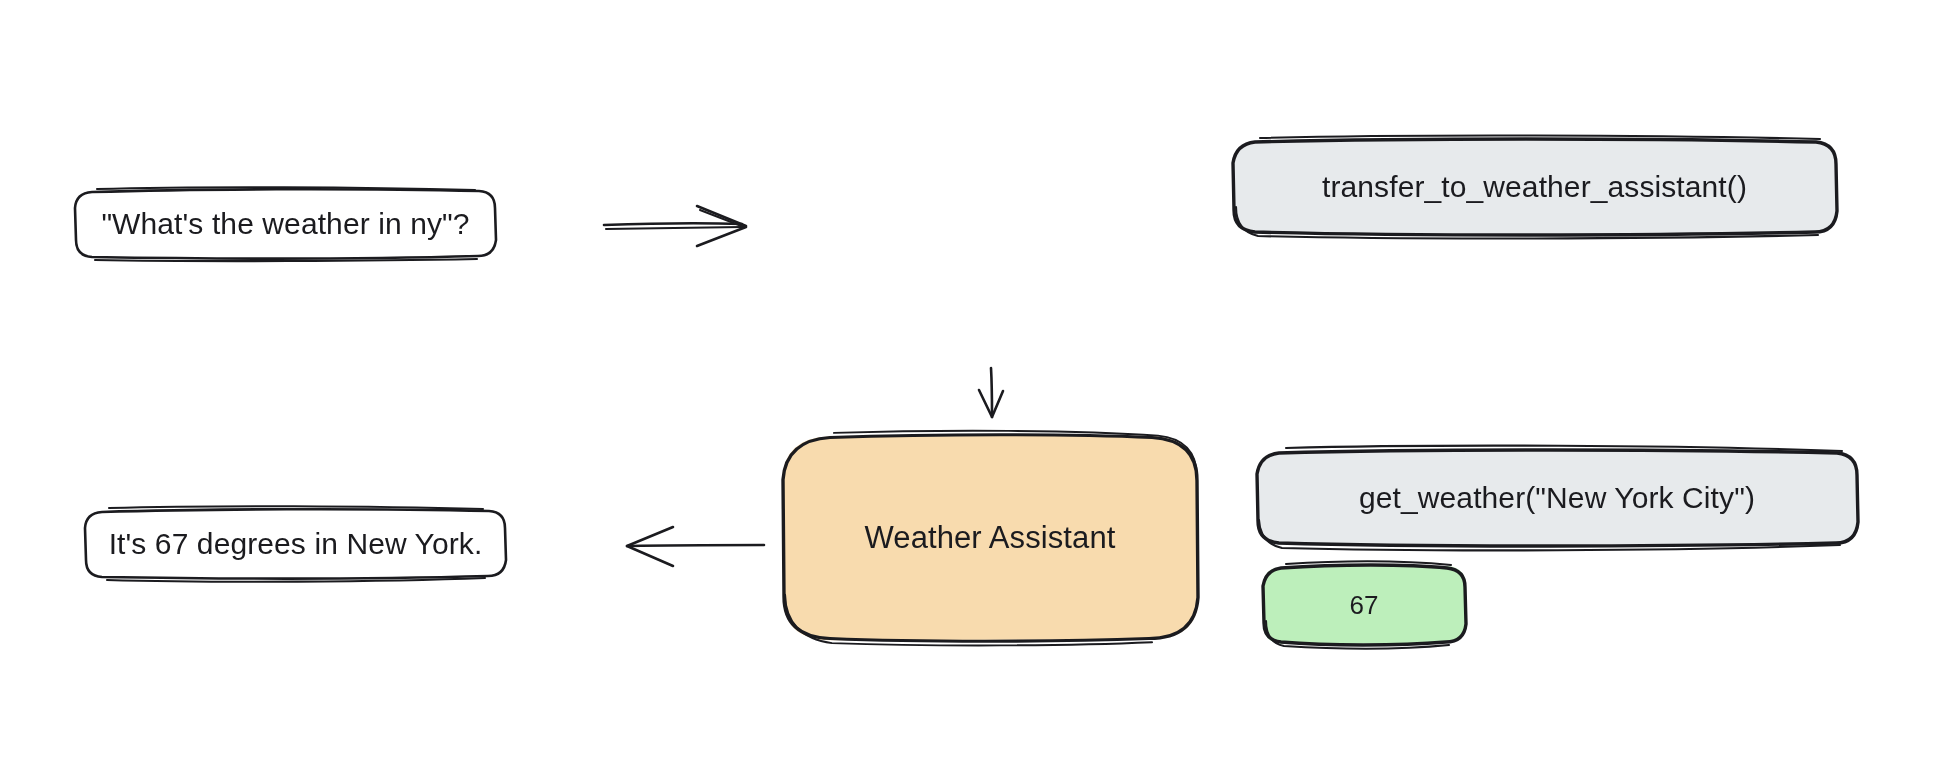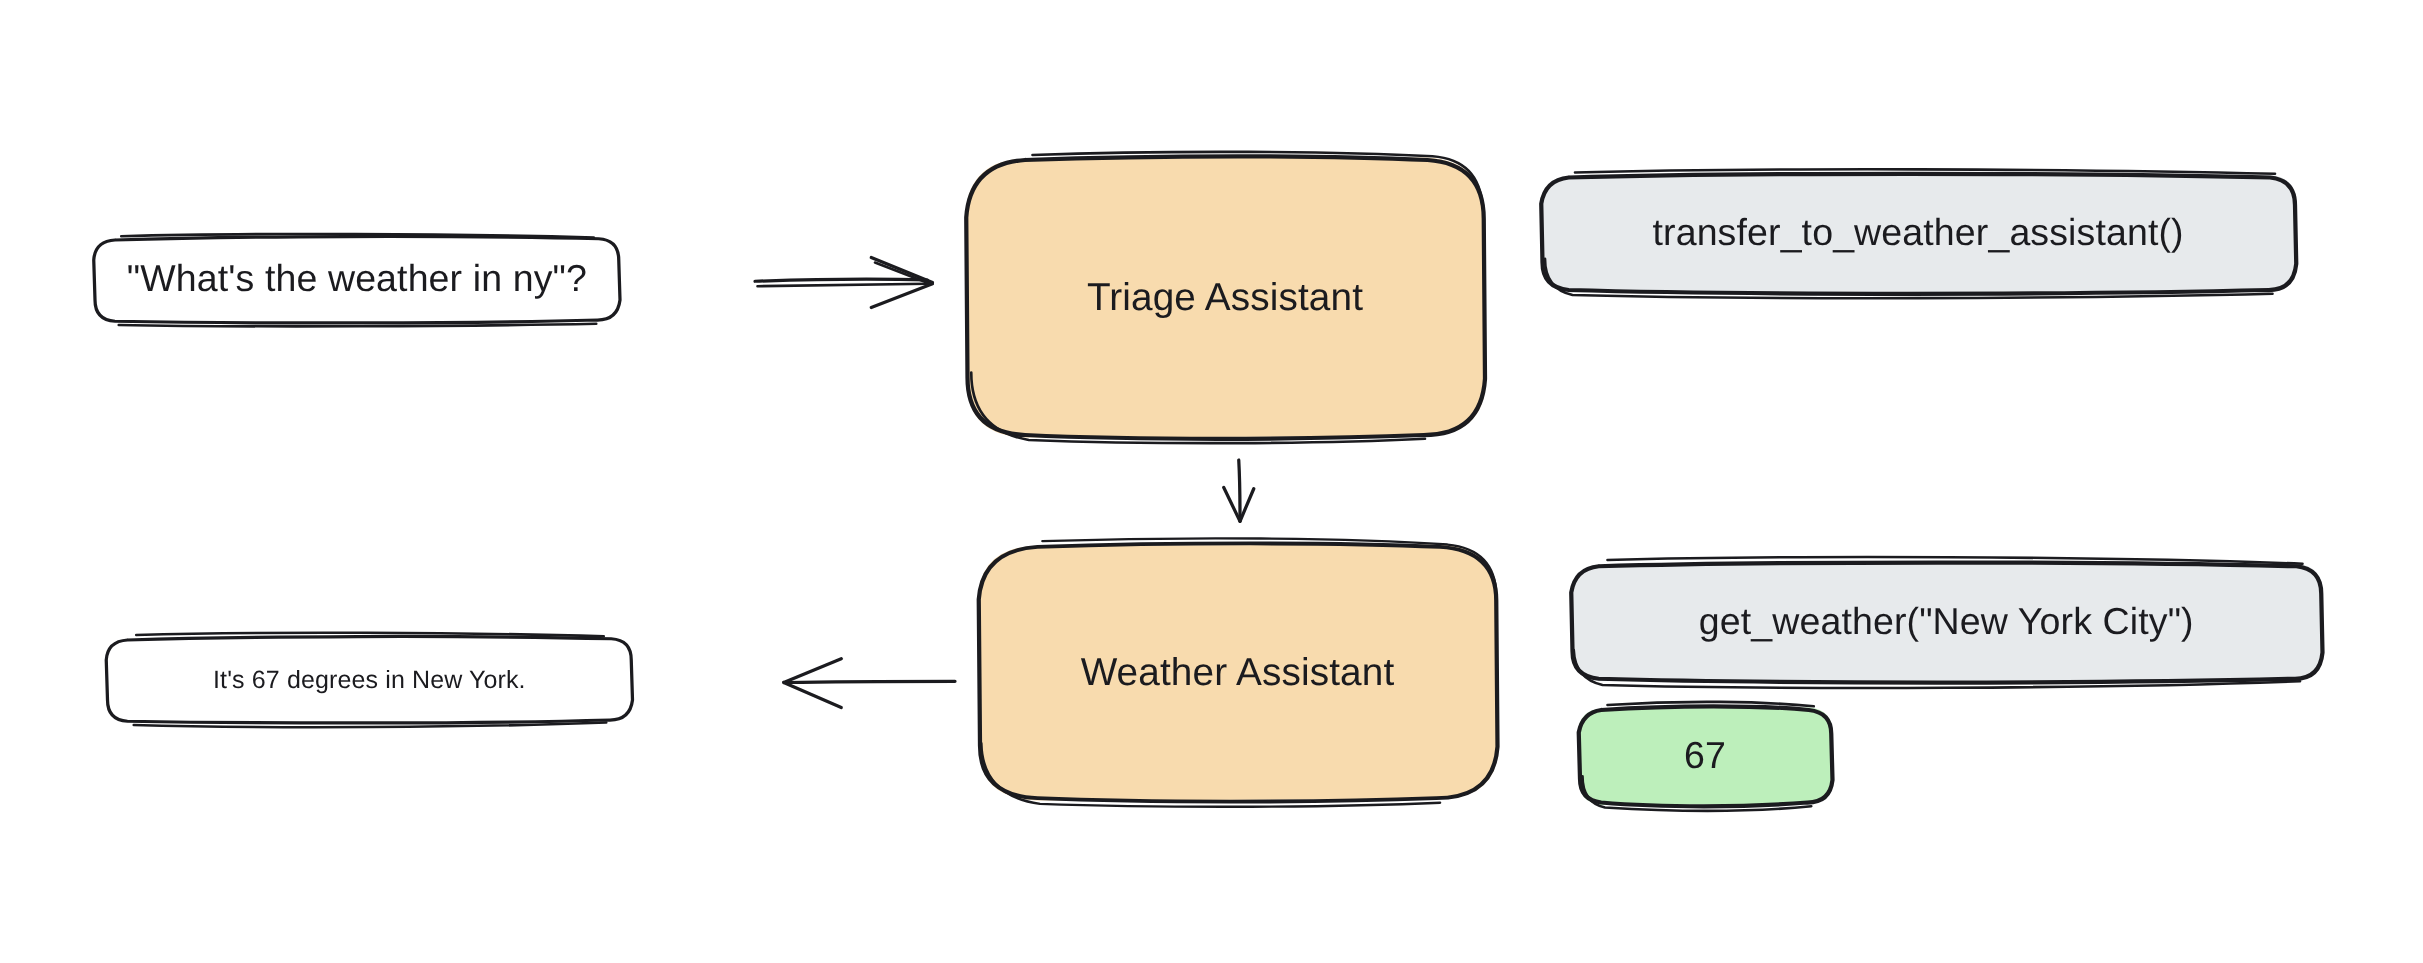--- a/index.html
+++ b/index.html
@@ -37,21 +37,21 @@
     letter-spacing: 0.1px;
   }
   
   #msg-question {
     left: 73px;  top: 188px;  width: 425px;  height: 72px;
   }
   #msg-question .node-label { font-size: 30px; }
   #msg-answer {
     left: 83px;  top: 508px;  width: 425px;  height: 72px;
   }
-  #msg-answer .node-label { font-size: 20px; }
+  #msg-answer .node-label { font-size: 30px; }
 
   
   #agent-triage {
     left: 768px; top: 122px; width: 424px; height: 232px;
   }
   #agent-triage .node-label { font-size: 31px; }
   #agent-weather {
     left: 778px; top: 432px; width: 424px; height: 212px;
   }
   #agent-weather .node-label { font-size: 31px; }
@@ -63,21 +63,21 @@
   #tool-transfer .node-label { font-size: 30px; }
   #tool-getweather {
     left: 1252px; top: 448px; width: 610px; height: 100px;
   }
   #tool-getweather .node-label { font-size: 30px; }
 
   
   #result-temp {
     left: 1258px; top: 563px; width: 212px; height: 84px;
   }
-  #result-temp .node-label { font-size: 30px; }
+  #result-temp .node-label { font-size: 26px; }
 
   .sketch-svg {
     position: absolute;
     top: 0; left: 0;
     width: 100%;
     height: 100%;
     overflow: visible;
     z-index: 1;
     pointer-events: none;
   }
@@ -121,29 +121,20 @@
   <div class="node-box" id="msg-answer">
     <svg class="sketch-svg" viewBox="0 0 425 72" preserveAspectRatio="none">
       <path class="fill-white" d="M18 3 L407 2 Q423 3 423 20 L423 53 Q422 69 406 69 L19 70 Q3 69 3 52 L2 20 Q3 4 18 3 Z" fill="#ffffff"></path>
       <path class="stroke-ink sw-mid" d="M19 4 C120 1 280 0 406 3 Q422 4 422 20 L423 52 Q421 68 405 68 C300 71 140 71 19 69 Q3 68 3 52 L2 20 Q3 5 19 4" stroke="#1b1b1f"></path>
       <path class="stroke-ink sw-thin" d="M26 0 C130 -3 290 -2 400 1" stroke="#1b1b1f"></path>
       <path class="stroke-ink sw-thin" d="M24 72 C130 75 300 74 402 70" stroke="#1b1b1f"></path>
     </svg>
     <span class="node-label">It's 67 degrees in New York.</span>
   </div>
 
-  <div class="node-box" id="agent-triage">
-    <svg class="sketch-svg" viewBox="0 0 424 232" preserveAspectRatio="none">
-      <path class="fill-orange" d="M50 5 L374 4 Q420 7 420 52 L421 182 Q419 227 372 227 L51 228 Q5 226 5 181 L4 52 Q6 7 50 5 Z" fill="#f8dbae"></path>
-      <path class="stroke-ink sw-thick" d="M52 6 C160 2 290 2 374 6 Q419 9 419 53 L420 181 Q417 226 371 226 C270 230 140 230 52 226 Q6 224 6 180 L5 52 Q8 9 52 6" stroke="#1b1b1f"></path>
-      <path class="stroke-ink sw-thin" d="M58 2 C170 -2 300 -1 378 3 Q416 6 418 44" stroke="#1b1b1f"></path>
-      <path class="stroke-ink sw-thin" d="M9 176 Q9 222 55 230 C160 234 290 233 372 229" stroke="#1b1b1f"></path>
-    </svg>
-    <span class="node-label">Triage Assistant</span>
-  </div>
 
   <div class="node-box" id="agent-weather">
     <svg class="sketch-svg" viewBox="0 0 424 232" preserveAspectRatio="none">
       <path class="fill-orange" d="M50 5 L374 4 Q420 7 420 52 L421 182 Q419 227 372 227 L51 228 Q5 226 5 181 L4 52 Q6 7 50 5 Z" fill="#f8dbae"></path>
       <path class="stroke-ink sw-thick" d="M52 6 C160 2 290 2 374 6 Q419 9 419 53 L420 181 Q417 226 371 226 C270 230 140 230 52 226 Q6 224 6 180 L5 52 Q8 9 52 6" stroke="#1b1b1f"></path>
       <path class="stroke-ink sw-thin" d="M56 1 C170 -3 300 -2 380 4 Q418 8 419 48" stroke="#1b1b1f"></path>
       <path class="stroke-ink sw-thin" d="M7 178 Q8 224 54 231 C160 235 292 234 374 230" stroke="#1b1b1f"></path>
     </svg>
     <span class="node-label">Weather Assistant</span>
   </div>

